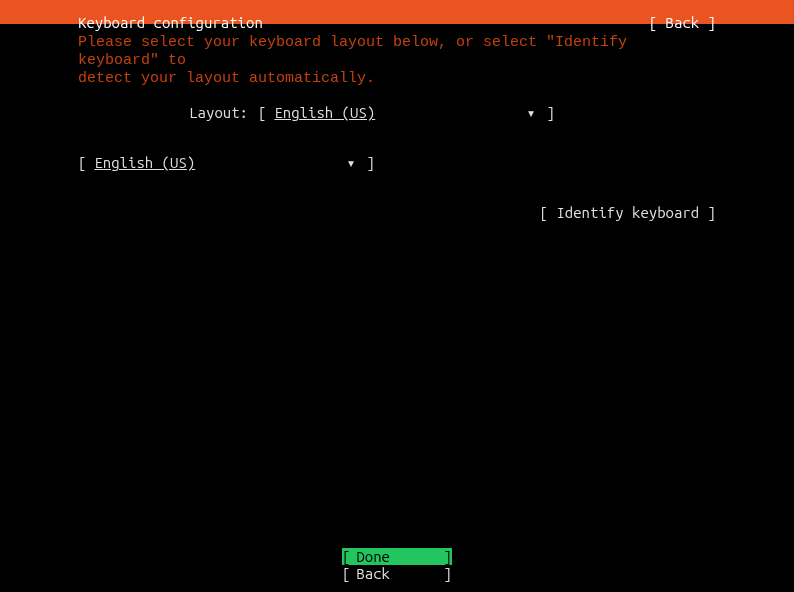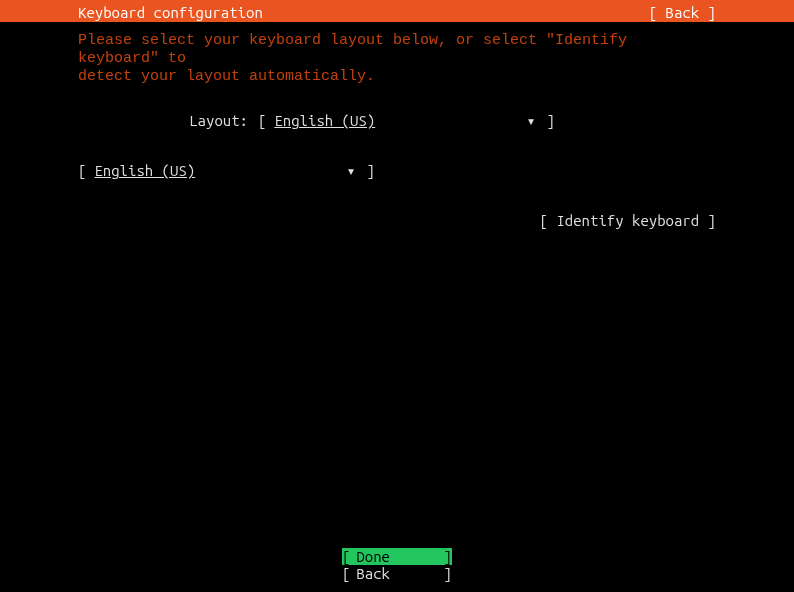--- a/index.html
+++ b/index.html
@@ -13,34 +13,34 @@
   overflow: hidden;
   position: relative;
 }
 .header {
   background: #e95420;
   color: #ffffff;
   height: 22px;
   line-height: 22px;
   display: flex;
   justify-content: space-between;
-  padding: 2px 78px;
+  padding: 12px 78px;
   font-size: 15px;
 }
 .content {
   padding: 10px 78px 0 78px;
 }
 .instruction {
   color: #c2410c;
   line-height: 1.2;
   white-space: pre-wrap;
   font-family: Liberation Mono, monospace;
 }
 .fields {
-  margin-top: 26px;
+  margin-top: 16px;
 }
 .field-row {
   display: flex;
   margin-bottom: 32px;
   align-items: baseline;
 }
 .field-label {
   width: 180px;
   text-align: right;
   padding-right: 10px;

